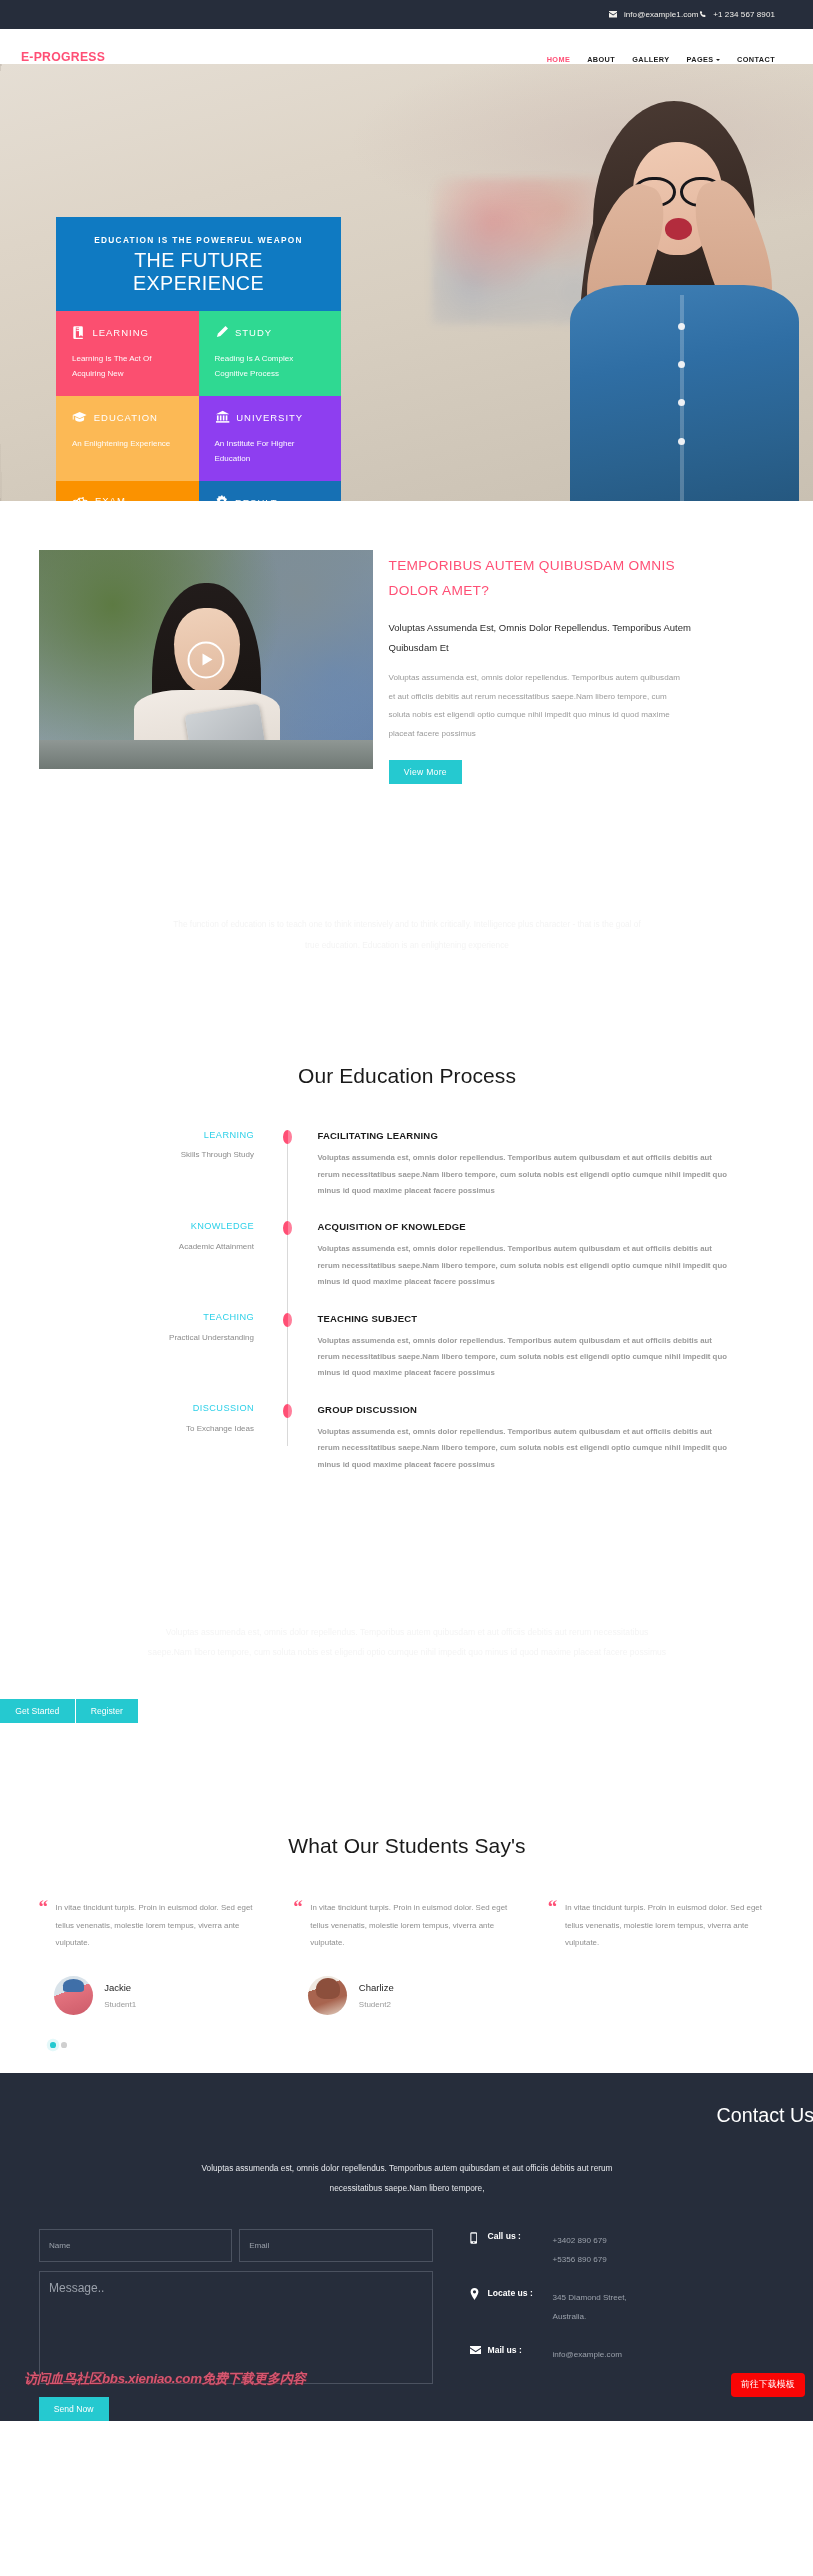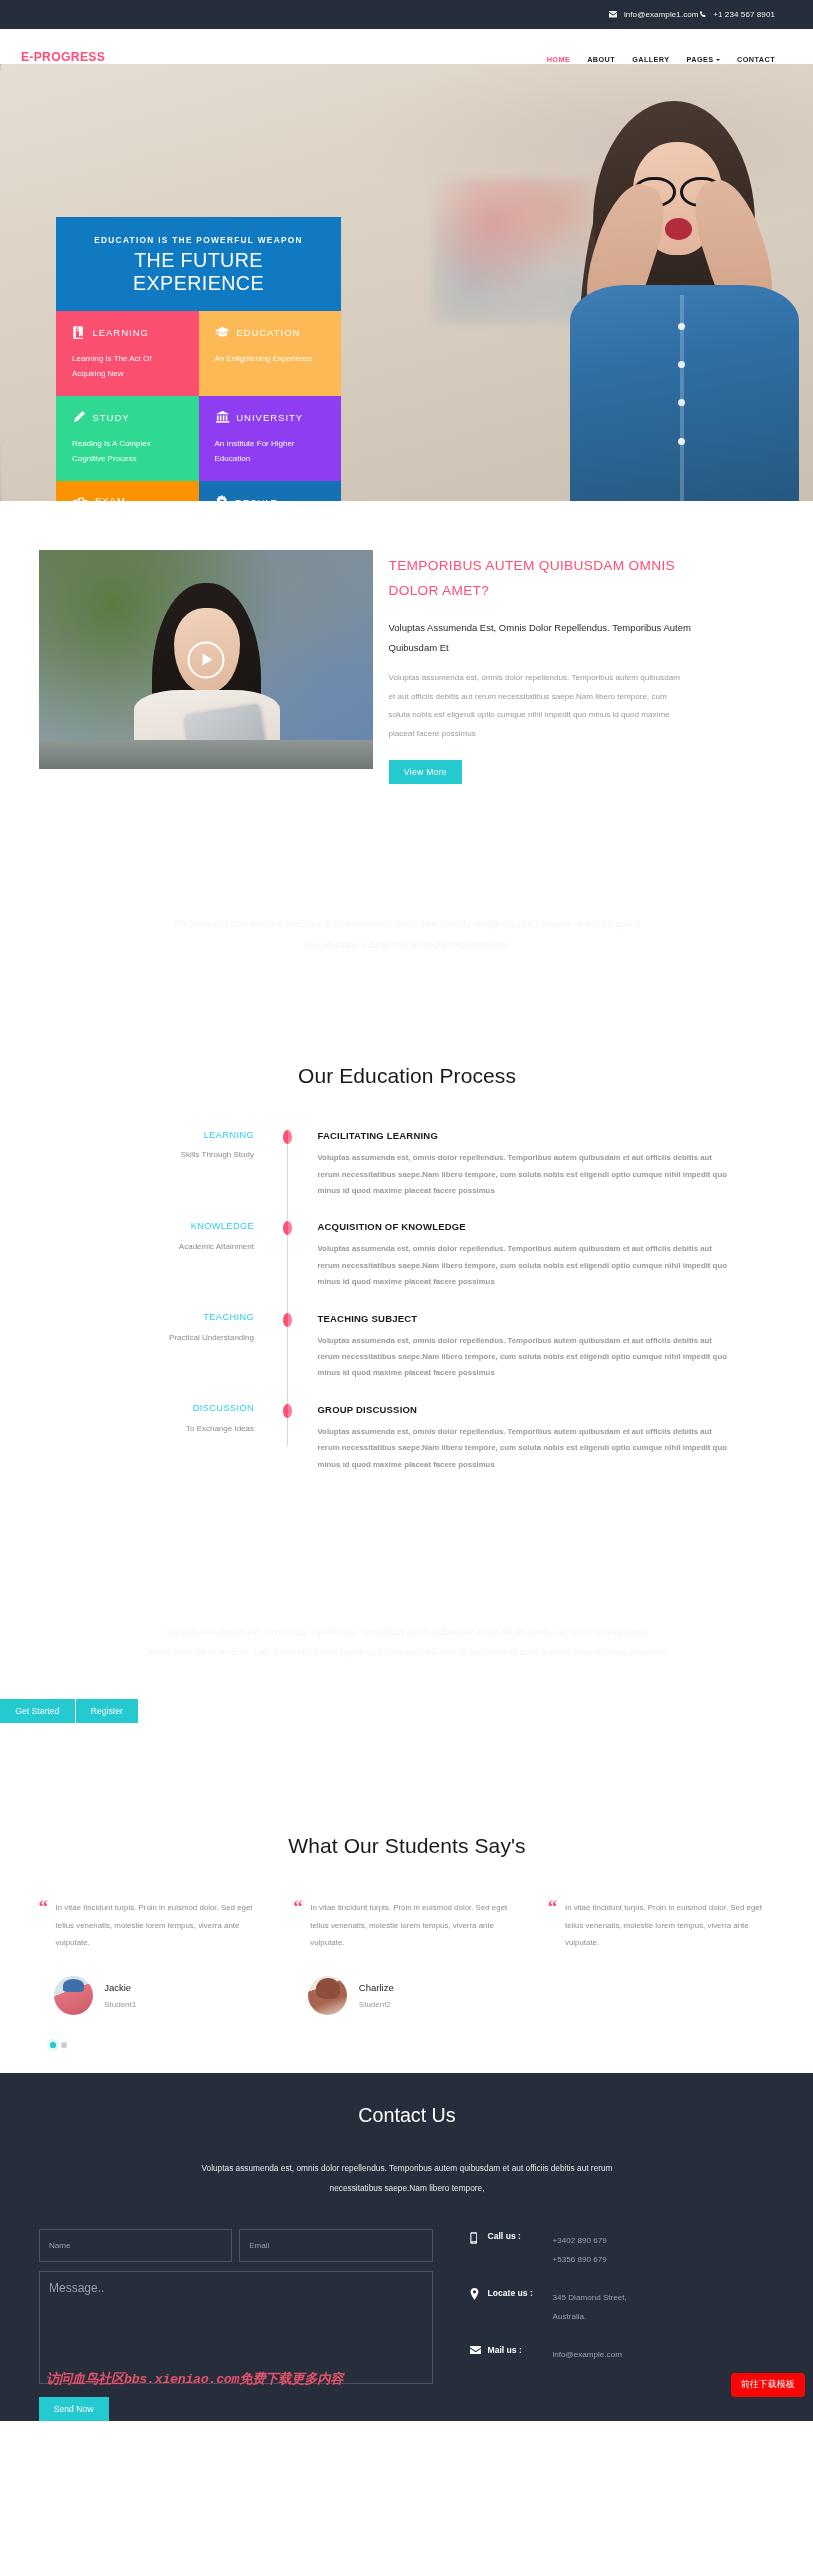--- a/index.html
+++ b/index.html
@@ -370,21 +370,21 @@
   .dot.active { background: #25c9d0; box-shadow: 0 0 0 3.2px rgba(37,201,208,.12); }
 
   
   .contact-sec {
     background: #262d3b;
     padding: 30.5px 0 0;
     position: relative;
     min-height: 324px;
   }
   .contact-title {
-    text-align:center; color:#fff; font-size: 19.7px; font-weight: 400;
+    text-align:right; color:#fff; font-size: 19.7px; font-weight: 400;
     font-family: "Liberation Sans Narrow", "Liberation Sans", sans-serif;
   }
   .contact-desc {
     text-align:center; color:#e6e8ec; font-size: 8.3px; line-height: 2.4;
     max-width: 445px; margin: 32px auto 0;
     font-family: "Liberation Sans Narrow", "Liberation Sans", sans-serif;
   }
   .contact-row { display:flex; gap: 0; margin-top: 30.5px; width:737px;margin-left:auto;margin-right:auto;}
   .form-col { width: 394px; flex: 0 0 auto; }
   .form-top { display:flex; gap: 6.4px; }
@@ -419,28 +419,28 @@
   .info-lab {
     width: 65px; flex:0 0 auto; color:#fff; font-size: 8.6px; font-weight: 700;
     font-family: "Liberation Sans Narrow", "Liberation Sans", sans-serif;
   }
   .info-vals { color:#9aa0aa; font-size: 8.1px; line-height: 2.4;
     font-family: "Liberation Sans Narrow", "Liberation Sans", sans-serif; }
 
   
   .watermark {
     position: absolute;
-    left: 46px; bottom: 33px;
+    left: 24px; bottom: 33px;
     color: #d6566f;
     font-size: 13.3px;
     font-weight: 700;
     font-style: italic;
     letter-spacing: -0.3px;
     white-space: nowrap;
-    font-family: Liberation Mono, monospace;
+    font-family: Liberation Sans, sans-serif;
     text-shadow: 0.6px 0.6px 0 rgba(120,30,45,.55);
     z-index: 40;
   }
   .dl-btn {
     position: absolute;
     right: 9px; bottom: 24px;
     background: #fa0505;
     color:#fff;
     border:none; border-radius: 3.8px;
     padding: 5.7px 10.2px;
@@ -518,44 +518,44 @@
                 <path fill="#fff" d="M4 2h11a2 2 0 0 1 2 2v14l-3-2-3 2V4H6v16h11v2H4a2 2 0 0 1-2-2V4a2 2 0 0 1 2-2z"></path>
                 <rect x="7" y="5" width="7" height="1.6" fill="#fff"></rect>
                 <rect x="7" y="8" width="7" height="1.6" fill="#fff"></rect>
               </svg>
           </span>
           <span class="tname">LEARNING</span>
         </div>
         <div class="tile-desc">Learning Is The Act Of Acquiring New</div>
       </div>
 
+      <div class="tile" style="background:#2fd992">
+        <div class="tile-head">
+          <span>
+            <svg width="14" height="14" viewBox="0 0 22 22">
+                <path fill="#fff" d="M16.5 1.6 20.4 5.5 8.6 17.3 3 19l1.7-5.6L16.5 1.6z"></path>
+              </svg>
+          </span>
+          <span class="tname">STUDY</span>
+        </div>
+        <div class="tile-desc">Reading Is A Complex Cognitive Process</div>
+      </div>
+
       <div class="tile" style="background:#fcb955">
         <div class="tile-head">
           <span>
             <svg width="15.3" height="14" viewBox="0 0 24 22">
                 <path fill="#fff" d="M12 3 1 8l11 5 11-5-11-5z"></path>
                 <path fill="#fff" d="M5 11v4c0 2 3.2 3.6 7 3.6s7-1.6 7-3.6v-4l-7 3.2L5 11z"></path>
                 <rect x="1.2" y="8" width="1.4" height="7" fill="#fff"></rect>
               </svg>
           </span>
           <span class="tname">EDUCATION</span>
         </div>
         <div class="tile-desc">An Enlightening Experience</div>
-      </div>
-
-      <div class="tile" style="background:#2fd992">
-        <div class="tile-head">
-          <span>
-            <svg width="14" height="14" viewBox="0 0 22 22">
-                <path fill="#fff" d="M16.5 1.6 20.4 5.5 8.6 17.3 3 19l1.7-5.6L16.5 1.6z"></path>
-              </svg>
-          </span>
-          <span class="tname">STUDY</span>
-        </div>
-        <div class="tile-desc">Reading Is A Complex Cognitive Process</div>
       </div>
 
       <div class="tile" style="background:#8e3ef0">
         <div class="tile-head">
           <span>
             <svg width="15.3" height="14" viewBox="0 0 24 22">
                 <path fill="#fff" d="M12 1 1.5 6.5h21L12 1z"></path>
                 <rect x="3" y="8.5" width="2.6" height="8" fill="#fff"></rect>
                 <rect x="7.6" y="8.5" width="2.6" height="8" fill="#fff"></rect>
                 <rect x="12.2" y="8.5" width="2.6" height="8" fill="#fff"></rect>

